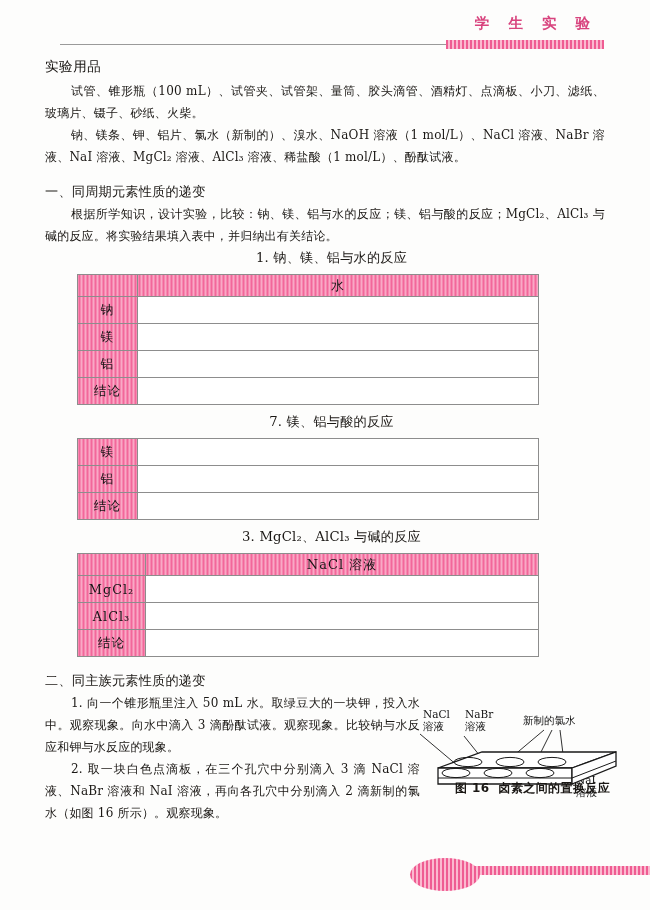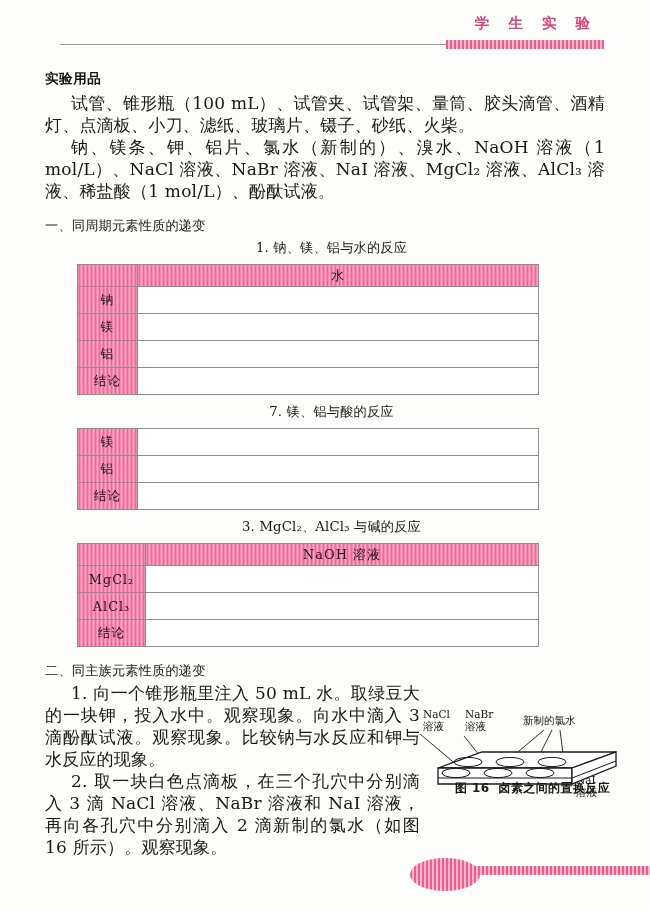--- a/index.html
+++ b/index.html
@@ -48,28 +48,28 @@
   }
 
   
   .content {
     position: absolute;
     left: 45px; top: 58px;
     width: 560px;
   }
   .sec-title {
     font-size: 13.5px;
-    font-weight: bold;
+    font-weight: normal;
     color: #15120f;
-    margin: 12px 0 4px 0;
+    margin: 0 0 4px 0;
     letter-spacing: 0.6px;
     font-family: "DejaVu Sans", "Liberation Sans", sans-serif;
   }
   .para {
-    font-size: 17px;
+    font-size: 12px;
     line-height: 22px;
     color: #1a1714;
     margin: 0;
     text-align: justify;
     letter-spacing: 0.2px;
   }
   .indent2 { text-indent: 26px; }
   .sub-head {
     font-size: 13.2px;
     line-height: 22px;
@@ -185,20 +185,21 @@
 
   <div class="content">
 
     <div class="sec-title">实验用品</div>
     <p class="para indent2">试管、锥形瓶（100 mL）、试管夹、试管架、量筒、胶头滴管、酒精灯、点滴板、小刀、滤纸、玻璃片、镊子、砂纸、火柴。</p>
     <p class="para indent2">钠、镁条、钾、铝片、氯水（新制的）、溴水、NaOH 溶液（1 mol/L）、NaCl 溶液、NaBr 溶液、NaI 溶液、MgCl₂ 溶液、AlCl₃ 溶液、稀盐酸（1 mol/L）、酚酞试液。</p>
 
     <div class="gap-md"></div>
 
     <div class="sub-head">一、同周期元素性质的递变</div>
+    <p class="para indent2">根据所学知识，设计实验，比较：钠、镁、铝与水的反应；镁、铝与酸的反应；MgCl₂、AlCl₃ 与碱的反应。将实验结果填入表中，并归纳出有关结论。</p>
 
     <div class="list-item">1. 钠、镁、铝与水的反应</div>
     <table class="tbl" style="width:462px">
       <colgroup>
           <col style="width:60px">
           <col>
         </colgroup>
       <tbody>
         <tr>
           <td class="pink hdr"></td>
@@ -251,21 +252,21 @@
 
     <div class="list-item">3. MgCl₂、AlCl₃ 与碱的反应</div>
     <table class="tbl" style="width:462px">
       <colgroup>
           <col style="width:68px">
           <col>
         </colgroup>
       <tbody>
         <tr>
           <td class="pink hdr"></td>
-          <td class="pink hdr hdr-label">NaOH 溶液</td>
+          <td class="pink hdr hdr-label">NaCl 溶液</td>
         </tr>
         <tr>
           <td class="pink rowlab">MgCl₂</td>
           <td class="blank"></td>
         </tr>
         <tr>
           <td class="pink rowlab">AlCl₃</td>
           <td class="blank"></td>
         </tr>
         <tr>

